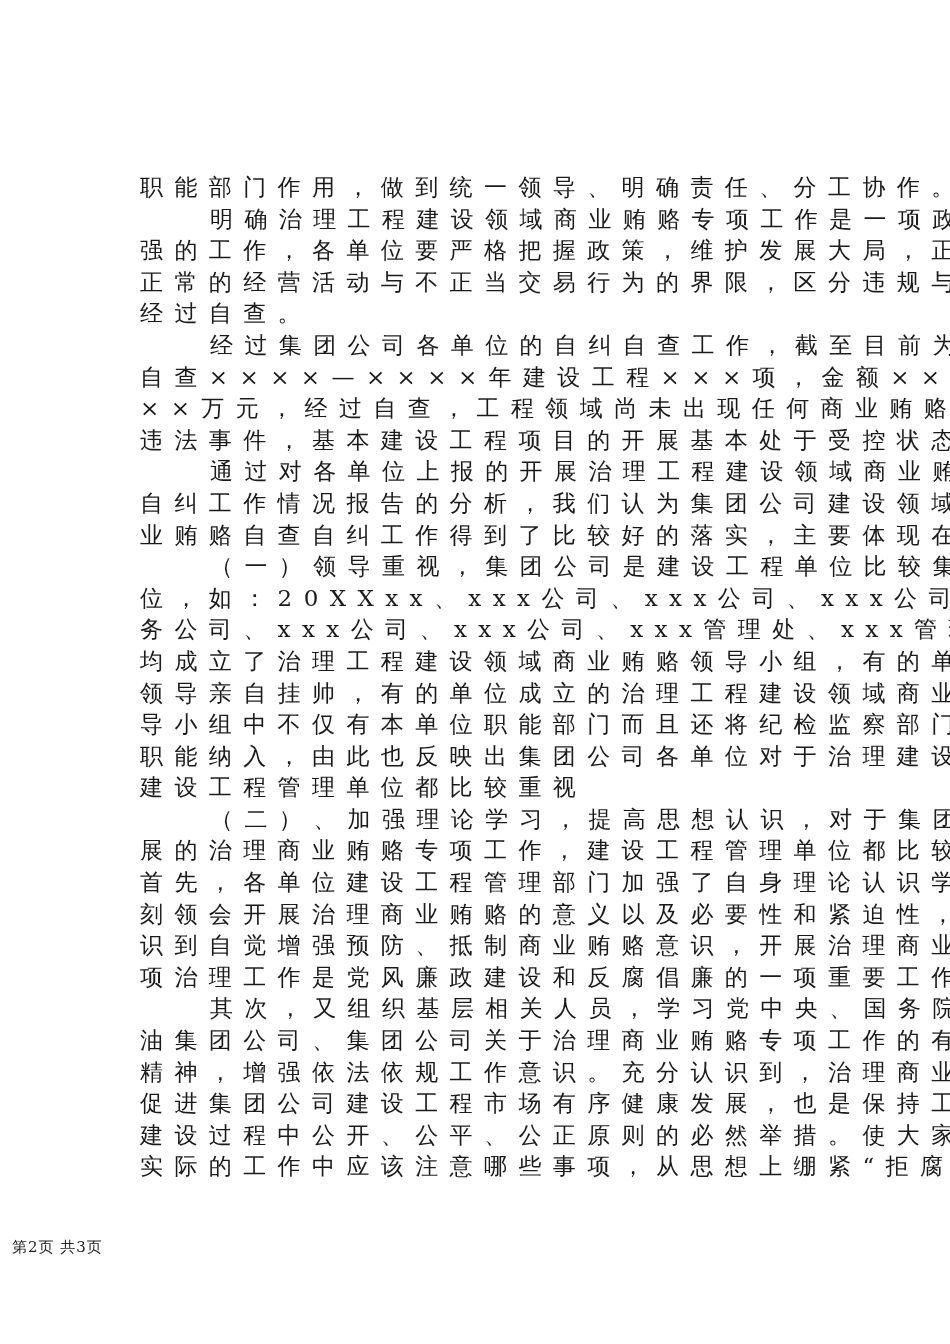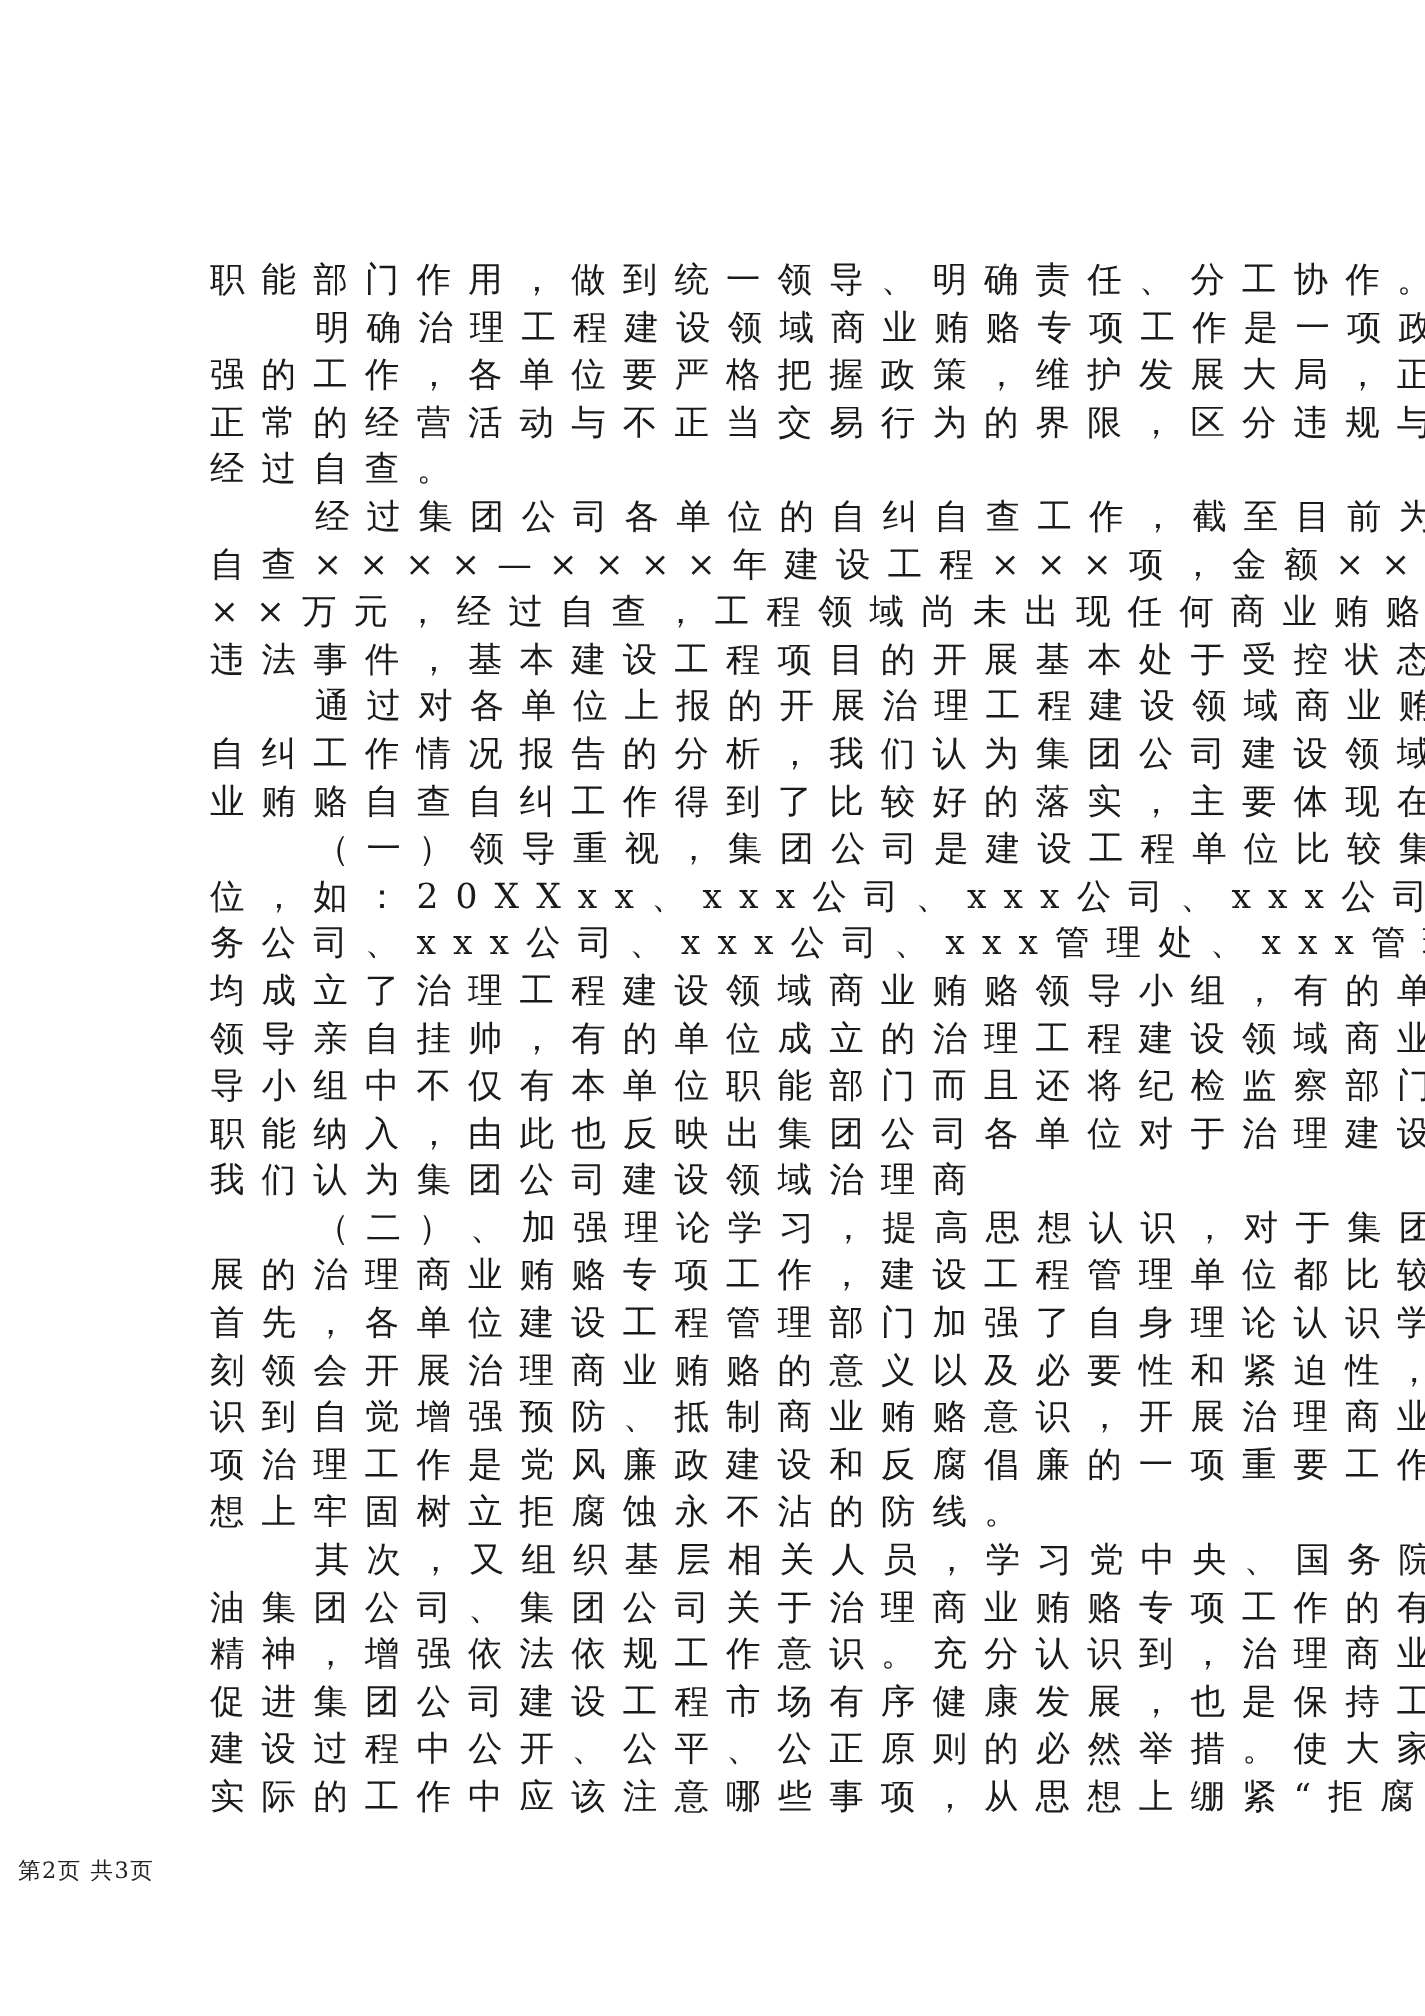--- a/index.html
+++ b/index.html
@@ -30,28 +30,27 @@
       <div class="line indent">通过对各单位上报的开展治理工程建设领域商业贿赂自查</div>
       <div class="line">自纠工作情况报告的分析，我们认为集团公司建设领域治理商</div>
       <div class="line">业贿赂自查自纠工作得到了比较好的落实，主要体现在：</div>
       <div class="line indent">（一）领导重视，集团公司是建设工程单位比较集中的单</div>
       <div class="line">位，如：20XXxx、xxx公司、xxx公司、xxx公司、xxx管理服</div>
       <div class="line">务公司、xxx公司、xxx公司、xxx管理处、xxx管理处等单位，</div>
       <div class="line">均成立了治理工程建设领域商业贿赂领导小组，有的单位党政</div>
       <div class="line">领导亲自挂帅，有的单位成立的治理工程建设领域商业贿赂领</div>
       <div class="line">导小组中不仅有本单位职能部门而且还将纪检监察部门的监督</div>
       <div class="line">职能纳入，由此也反映出集团公司各单位对于治理建设领域商</div>
-      <div class="line">我们认为集团公司建设领域治理商</div>
+      <div class="line">建设工程管理单位都比较重视</div>
       <div class="line indent">（二）、加强理论学习，提高思想认识，对于集团公司开</div>
       <div class="line">展的治理商业贿赂专项工作，建设工程管理单位都比较重视，</div>
       <div class="line">首先，各单位建设工程管理部门加强了自身理论认识学习，深</div>
       <div class="line">刻领会开展治理商业贿赂的意义以及必要性和紧迫性，充分认</div>
       <div class="line">识到自觉增强预防、抵制商业贿赂意识，开展治理商业贿赂专</div>
       <div class="line">项治理工作是党风廉政建设和反腐倡廉的一项重要工作，从思</div>
-      <div class="line">想上牢固树立拒腐蚀永不沾的防线。</div>
       <div class="line indent">其次，又组织基层相关人员，学习党中央、国务院以及中</div>
       <div class="line">油集团公司、集团公司关于治理商业贿赂专项工作的有关文件</div>
       <div class="line">精神，增强依法依规工作意识。充分认识到，治理商业贿赂是</div>
       <div class="line">促进集团公司建设工程市场有序健康发展，也是保持工程管理</div>
       <div class="line">建设过程中公开、公平、公正原则的必然举措。使大家明白在</div>
       <div class="line">实际的工作中应该注意哪些事项，从思想上绷紧“拒腐蚀于不</div>
     </div>
   <div class="footer">第2页 共3页</div>
 </div>
 

